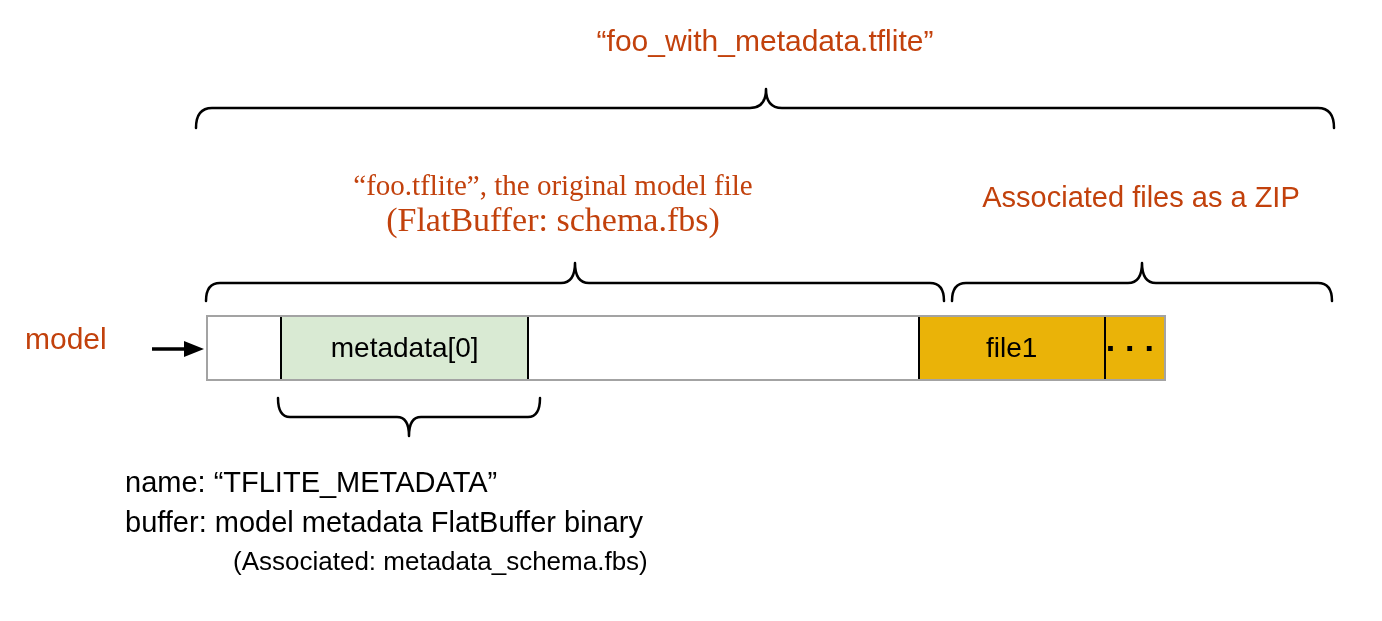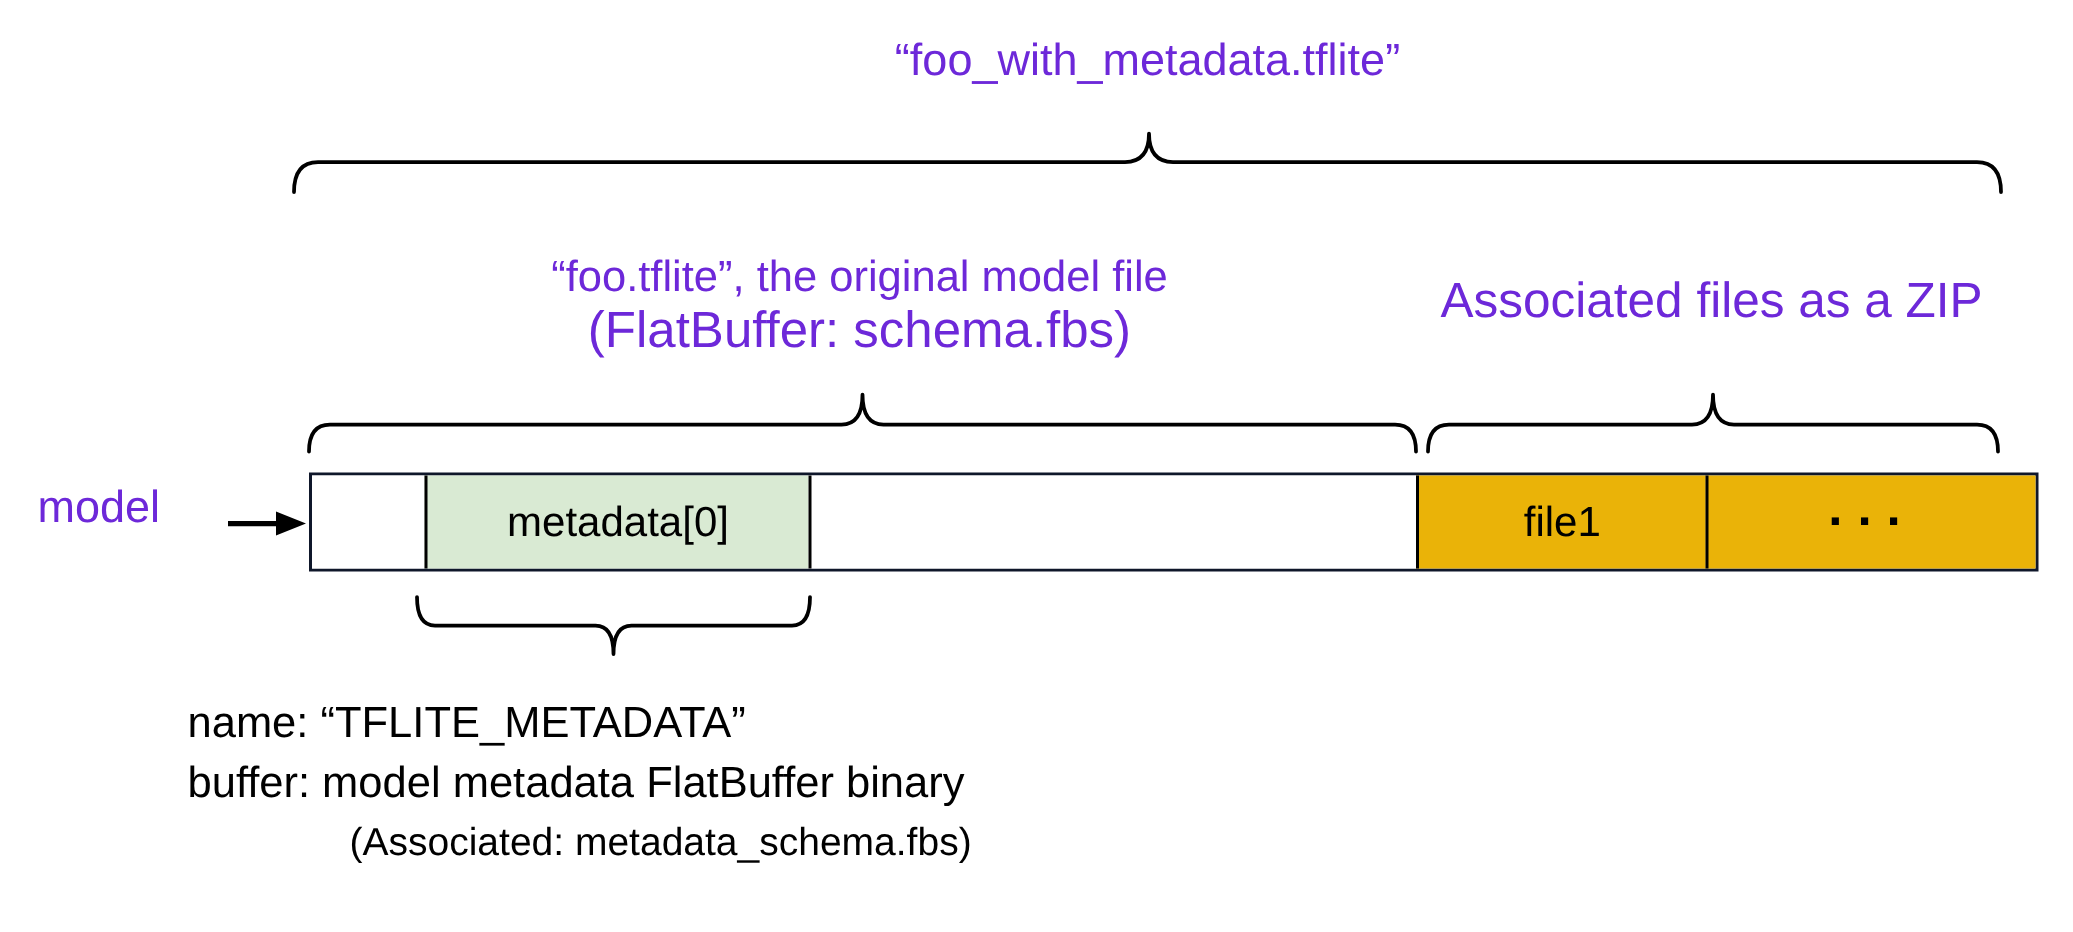--- a/index.html
+++ b/index.html
@@ -18,59 +18,60 @@
   }
   #shapes {
     position: absolute;
     left: 0;
     top: 0;
     pointer-events: none;
   }
   .txt {
     position: absolute;
     white-space: nowrap;
-    color: #6d28d9;
+    color: #c2410c;
   }
   .centered {
     transform: translateX(-50%);
     text-align: center;
   }
   .title {
     left: 765px;
     top: 24px;
     font-size: 30px;
   }
   .model-label {
-    left: 573px;
+    left: 553px;
     top: 167px;
     font-size: 29px;
     line-height: 37px;
+    font-family: Liberation Serif, serif;
   }
   .model-label .sub {
     font-size: 34px;
     line-height: 32px;
   }
   .zip-label {
     left: 1141px;
     top: 181px;
-    font-size: 33px;
+    font-size: 29px;
   }
   .tflite-label {
     left: 25px;
     top: 318px;
     font-size: 30px;
     line-height: 42px;
   }
   .bar {
     position: absolute;
     left: 206px;
     top: 315px;
-    width: 1153px;
+    width: 960px;
     height: 66px;
-    border: 2px solid #0f172a;
+    border: 2px solid #a3a3a3;
     box-sizing: border-box;
     display: flex;
     background: #ffffff;
   }
   .seg {
     box-sizing: border-box;
     display: flex;
     align-items: center;
     justify-content: center;
     font-size: 28px;

